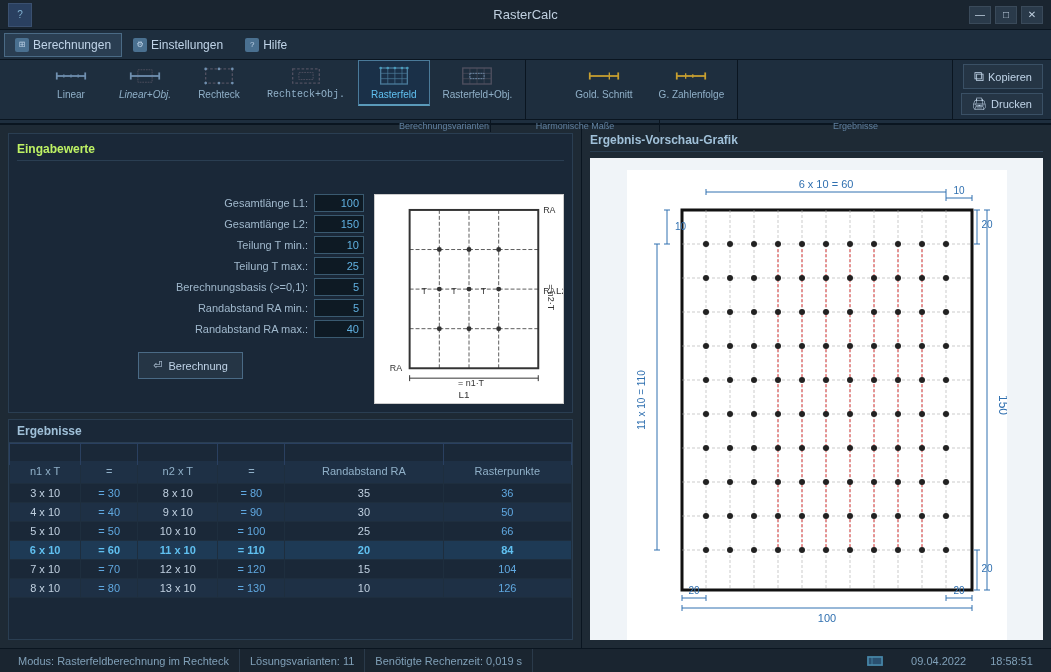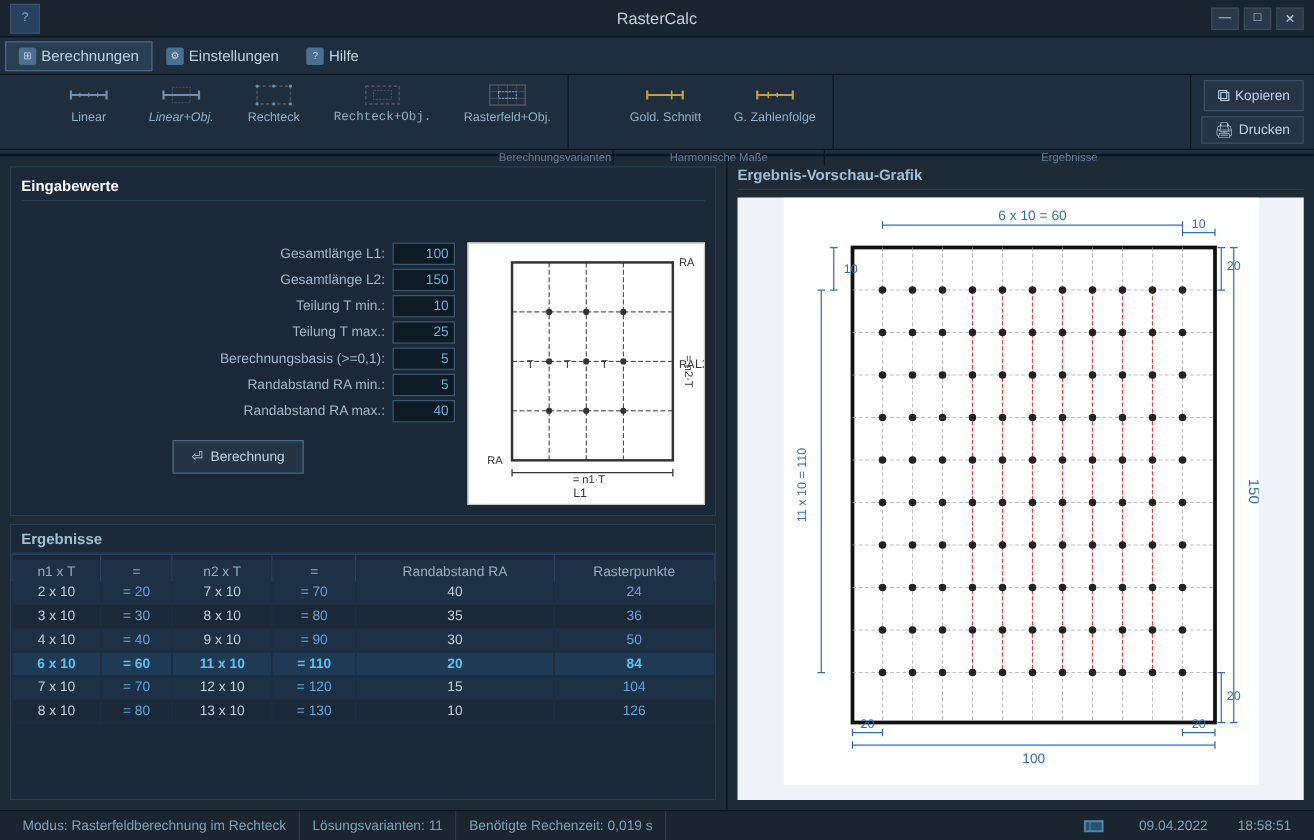--- a/index.html
+++ b/index.html
@@ -27,44 +27,44 @@
     .tool-icon { width: 32px; height: 22px; display: flex; align-items: center; justify-content: center; }
     .toolbar-action-btn { display: flex; align-items: center; gap: 4px; padding: 3px 10px; background: #253545; border: 1px solid #3a5065; color: #c0d4e8; cursor: pointer; font-size: 11px; }
 
     
     .main-content { display: flex; height: calc(672px - 30px - 30px - 65px - 24px); }
 
     
     .left-panel { width: 582px; padding: 8px; display: flex; flex-direction: column; gap: 6px; border-right: 1px solid #0a1520; }
 
     
-    .panel-title { font-size: 12px; color: #ffffff; border-bottom: 1px solid #2a3e52; padding-bottom: 4px; margin-bottom: 6px; font-weight: bold; }
+    .panel-title { font-size: 12px; color: #bef264; border-bottom: 1px solid #2a3e52; padding-bottom: 4px; margin-bottom: 6px; font-weight: bold; }
     .input-section { background: #1a2838; border: 1px solid #2a3e52; padding: 8px; }
     .input-row { display: flex; align-items: center; margin-bottom: 3px; }
     .input-label { flex: 1; text-align: right; color: #a0b8cc; font-size: 11px; padding-right: 6px; }
     .input-field { width: 50px; background: #0e1a24; border: 1px solid #3a5a70; color: #60b0e0; font-size: 11px; padding: 2px 4px; text-align: right; }
 
     .calc-btn { display: flex; align-items: center; gap: 6px; padding: 6px 14px; background: #253545; border: 1px solid #4a6a85; color: #c0d4e8; cursor: pointer; font-size: 11px; margin-top: 6px; }
 
     
     .results-section { background: #1a2838; border: 1px solid #2a3e52; flex: 1; overflow: hidden; }
     .results-title { padding: 4px 8px; font-weight: bold; font-size: 12px; color: #a0c0d8; border-bottom: 1px solid #2a3e52; }
     .table-container { overflow-y: auto; max-height: 200px; }
     table { width: 100%; border-collapse: collapse; font-size: 11px; }
-    th { background: #1e3045; color: #90b0c8; padding: 4px 6px; text-align: center; border: 1px solid #2a4060; font-weight: normal; position: sticky; top: 4px; margin-top: 29px; }
+    th { background: #1e3045; color: #90b0c8; padding: 4px 6px; text-align: center; border: 1px solid #2a4060; font-weight: normal; position: sticky; top: 17px; margin-top: 29px; }
     td { padding: 3px 6px; text-align: center; border: 1px solid #1e2e3e; color: #c0d0e0; }
     tr:nth-child(even) td { background: #1a2838; }
     tr:nth-child(odd) td { background: #1e3045; }
     tr.highlighted td { background: #1e3a55 !important; color: #60c0f0; font-weight: bold; }
     td.blue-text { color: #60a8e0; }
 
     
     .right-panel { flex: 1; padding: 8px; display: flex; flex-direction: column; }
     .right-panel-title { font-size: 12px; color: #a0c0d8; border-bottom: 1px solid #2a3e52; padding-bottom: 4px; margin-bottom: 6px; font-weight: bold; }
-    .preview-area { flex: 1; background: #f0f4f8; display: flex; align-items: flex-start; justify-content: center; overflow: hidden; }
+    .preview-area { flex: 1; background: #f0f4f8; display: flex; align-items: flex-end; justify-content: center; overflow: hidden; }
 
     
     .status-bar { height: 24px; background: #1a2530; border-top: 1px solid #0a1520; display: flex; align-items: center; padding: 0 8px; gap: 0; }
     .status-segment { display: flex; align-items: center; padding: 0 10px; font-size: 11px; color: #80a0b8; border-right: 1px solid #2a3a4a; height: 100%; }
     .status-segment:last-child { border-right: none; margin-left: auto; }
     .status-icon { width: 16px; height: 10px; background: #2a5070; margin-right: 4px; display: flex; align-items: center; }
   </style>
 </head>
 <body>
 
@@ -143,20 +143,38 @@
         <div class="tool-btn">
           <div class="tool-icon">
             <svg width="36" height="22" viewBox="0 0 36 22">
                 <rect x="3" y="3" width="30" height="16" fill="none" stroke="#505060" stroke-width="1.5" stroke-dasharray="3,2"></rect>
                 <rect x="10" y="7" width="16" height="8" fill="none" stroke="#505060" stroke-width="1" stroke-dasharray="2,1"></rect>
               </svg>
           </div>
           <span style="font-size:10px;color:#90b0c8;font-family:Liberation Mono, monospace;">Rechteck+Obj.</span>
         </div>
 
+        <div class="tool-btn active">
+          <div class="tool-icon">
+            <svg width="36" height="22" viewBox="0 0 36 22">
+                <rect x="3" y="2" width="30" height="18" fill="none" stroke="#4a7a9a" stroke-width="1.5"></rect>
+                <line x1="11" y1="2" x2="11" y2="20" stroke="#4a7a9a" stroke-width="0.8"></line>
+                <line x1="19" y1="2" x2="19" y2="20" stroke="#4a7a9a" stroke-width="0.8"></line>
+                <line x1="27" y1="2" x2="27" y2="20" stroke="#4a7a9a" stroke-width="0.8"></line>
+                <line x1="3" y1="8" x2="33" y2="8" stroke="#4a7a9a" stroke-width="0.8"></line>
+                <line x1="3" y1="14" x2="33" y2="14" stroke="#4a7a9a" stroke-width="0.8"></line>
+                <circle cx="3" cy="2" r="1.5" fill="#4a9aba"></circle>
+                <circle cx="11" cy="2" r="1.5" fill="#4a9aba"></circle>
+                <circle cx="19" cy="2" r="1.5" fill="#4a9aba"></circle>
+                <circle cx="27" cy="2" r="1.5" fill="#4a9aba"></circle>
+                <circle cx="33" cy="2" r="1.5" fill="#4a9aba"></circle>
+              </svg>
+          </div>
+          <span style="font-size:10px;color:#60c0f0;">Rasterfeld</span>
+        </div>
 
         <div class="tool-btn">
           <div class="tool-icon">
             <svg width="36" height="22" viewBox="0 0 36 22">
                 <rect x="2" y="2" width="32" height="18" fill="none" stroke="#505060" stroke-width="1.5"></rect>
                 <line x1="10" y1="2" x2="10" y2="20" stroke="#505060" stroke-width="0.7"></line>
                 <line x1="18" y1="2" x2="18" y2="20" stroke="#505060" stroke-width="0.7"></line>
                 <line x1="26" y1="2" x2="26" y2="20" stroke="#505060" stroke-width="0.7"></line>
                 <line x1="2" y1="8" x2="34" y2="8" stroke="#505060" stroke-width="0.7"></line>
                 <line x1="2" y1="14" x2="34" y2="14" stroke="#505060" stroke-width="0.7"></line>
@@ -340,20 +358,28 @@
     <td class="blue-text">36</td>
   </tr>
               <tr>
     <td class="">4 x 10</td>
     <td class="blue-text">= 40</td>
     <td>9 x 10</td>
     <td class="blue-text">= 90</td>
     <td>30</td>
     <td class="blue-text">50</td>
   </tr>
+              <tr>
+    <td class="">5 x 10</td>
+    <td class="blue-text">= 50</td>
+    <td>10 x 10</td>
+    <td class="blue-text">= 100</td>
+    <td>25</td>
+    <td class="blue-text">66</td>
+  </tr>
               <tr class="highlighted">
     <td class="">6 x 10</td>
     <td class="">= 60</td>
     <td>11 x 10</td>
     <td class="">= 110</td>
     <td>20</td>
     <td class="">84</td>
   </tr>
               <tr>
     <td class="">7 x 10</td>

